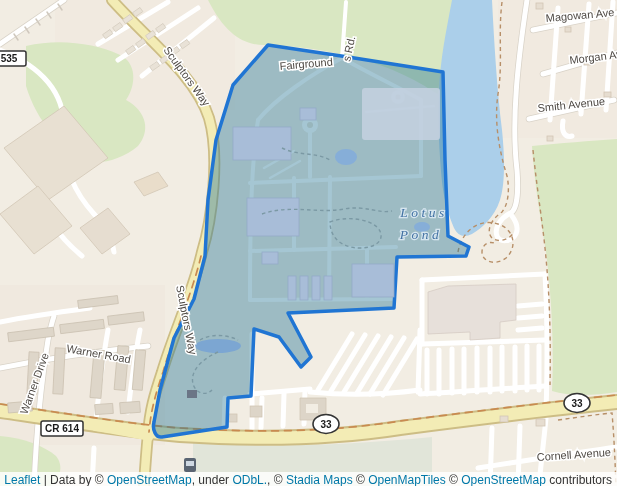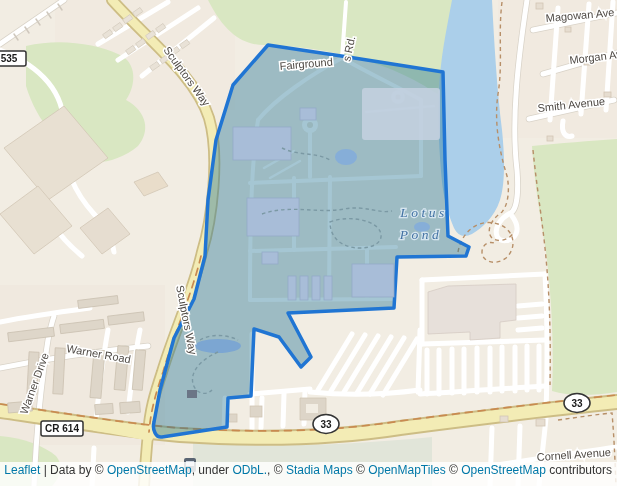--- a/index.html
+++ b/index.html
@@ -5,21 +5,21 @@
   html,body{margin:0;padding:0;background:#ddd;}
   .map-wrap{position:relative;width:617px;height:486px;overflow:hidden;background:#f2ede3;
             font-family:"Liberation Sans", sans-serif;}
   .map-wrap svg{position:absolute;left:0;top:0;display:block;}
   text.street{font-size:11px;fill:#4f4a45;stroke:#ffffff;stroke-width:3px;paint-order:stroke;
               font-family:"Liberation Sans", sans-serif;}
   text.water-label{font-size:13.5px;font-style:italic;letter-spacing:3.5px;stroke:#d7e6ef;
               stroke-width:2.5px;paint-order:stroke;font-family:"Liberation Serif", serif;}
   text.shield-txt{font-size:10px;font-weight:bold;fill:#1a1a1a;text-anchor:middle;
               font-family:"Liberation Sans", sans-serif;}
-  .attribution{position:absolute;right:0;bottom:0;height:24px;line-height:17px;
+  .attribution{position:absolute;right:0;bottom:0;height:14px;line-height:17px;
                background:rgba(255,255,255,0.82);padding:0 5px 0 4px;font-size:12px;color:#333;
                white-space:nowrap;text-align:center;}
   .attribution a{text-decoration:none;cursor:pointer;}
 </style>
 </head>
 <body>
 
 <div class="map-wrap">
 <svg width="617" height="486" viewBox="0 0 617 486" xmlns="http://www.w3.org/2000/svg">
 

